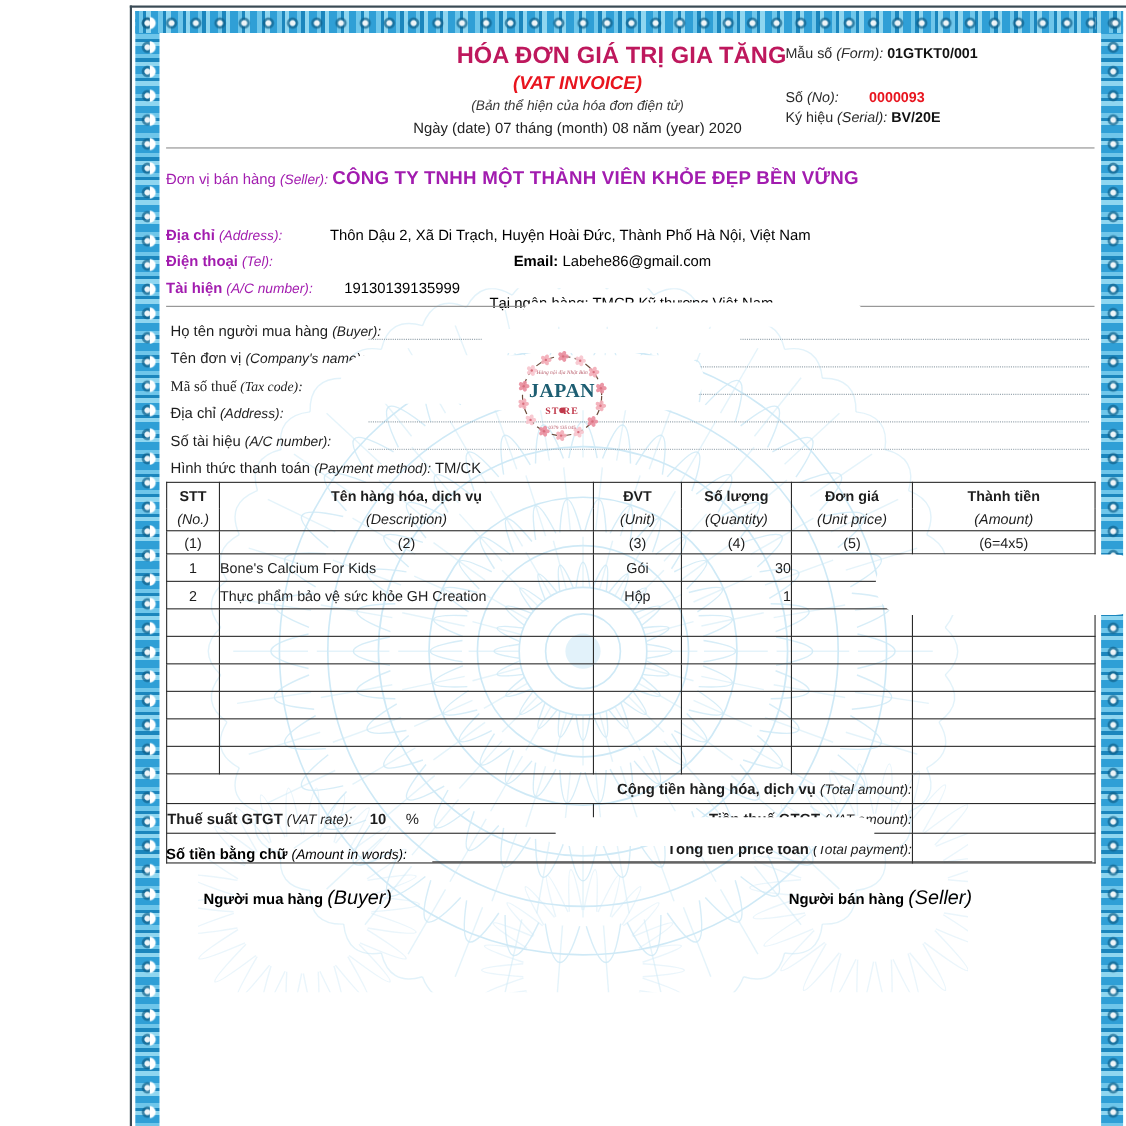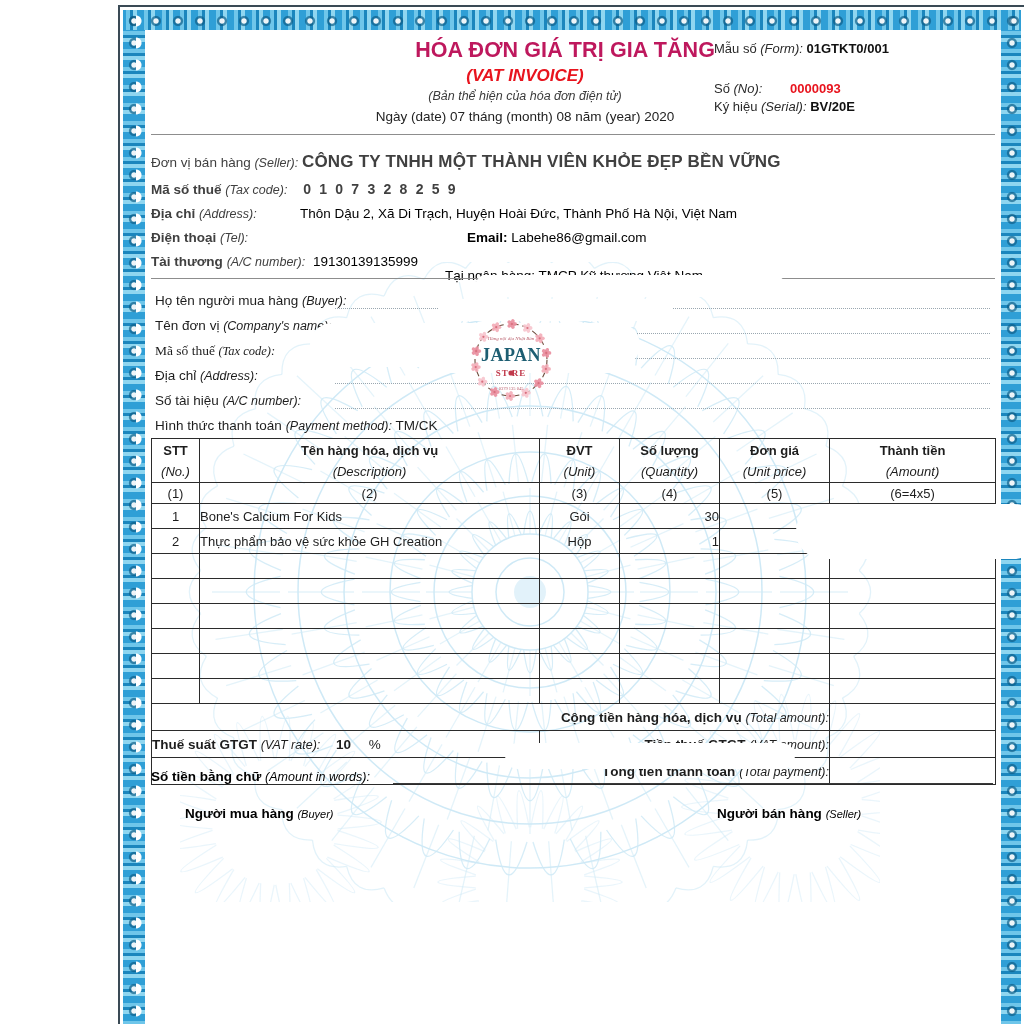--- a/index.html
+++ b/index.html
@@ -132,21 +132,21 @@
   .meta .lbl { font-weight: normal; }
   .meta .ital { font-style: italic; }
   .meta .val { font-weight: bold; color: #111; }
   .meta .val-red { font-weight: bold; color: #e8141e; }
   .meta-3 .val-red { margin-left: 24px; }
 
   .rule-head { position: absolute; left: 6px; top: 104px; width: 844px;
                border-top: 1px solid #8d8d8d; }
 
   
-  .sline { position: absolute; font-size: 13.5px; color: #404040; white-space: nowrap; }
+  .sline { position: absolute; font-size: 13.5px; color: #a21caf; white-space: nowrap; }
   .sline .lb { font-weight: bold; }
   .sline .en { font-style: italic; font-weight: normal; font-size: 12.5px; }
 
   .s-row1 { left: 6px; top: 122px; }
   .s-row1 .co { font-weight: bold; font-size: 17px; letter-spacing: .2px; }
   .s-row2 { left: 6px; top: 151px; }
   .s-row2 .tax { font-weight: bold; font-size: 14px; letter-spacing: 2.2px; margin-left: 12px; }
   .s-row3 { left: 6px; top: 176px; }
   .s-row4 { left: 6px; top: 200px; }
   .s-row5 { left: 6px; top: 224px; }
@@ -224,21 +224,21 @@
   .words {
     position: absolute; left: 6px; top: 739px; font-size: 13.5px; white-space: nowrap;
   }
   .words b { font-weight: bold; }
   .words .en { font-style: italic; font-size: 12.5px; }
   .words-line { position: absolute; left: 248px; top: 753px; width: 600px;
                 border-top: 1px solid #3a3a3a; }
 
   
   .sig { position: absolute; top: 776px; font-size: 13.5px; font-weight: bold; white-space: nowrap; }
-  .sig .en { font-style: italic; font-weight: normal; font-size: 11px; }
+  .sig .en { font-style: italic; font-weight: normal; font-size: 18px; }
   .sig-buyer  { left: 40px; }
   .sig-seller { left: 572px; }
 
   
   .stamp {
     position: absolute; left: 573px; top: 852px;
     width: 225px; height: 54px;
     border: 1.6px solid #17a81a;
     padding: 3px 6px;
     background: rgba(255,255,255,0.75);
@@ -724,42 +724,37 @@
         <span class="val-red">0000093</span>
       </div>
 
       <div class="rule-head"></div>
 
       <div class="sline s-row1">
         <span>Đơn vị bán hàng</span>
         <span class="en">(Seller):</span>
         <span class="co">CÔNG TY TNHH MỘT THÀNH VIÊN KHỎE ĐẸP BỀN VỮNG</span>
       </div>
-      <div class="sline s-row2">
-        <span class="lb">Mã số thuế</span>
-        <span class="en">(Tax code):</span>
-        <span class="tax">0 1 0 7 3 2 8 2 5 9</span>
-      </div>
       <div class="sline s-row3">
         <span class="lb">Địa chỉ</span>
         <span class="en">(Address):</span>
       </div>
       <div class="at-addr">Thôn Dậu 2, Xã Di Trạch, Huyện Hoài Đức, Thành Phố Hà Nội, Việt Nam</div>
 
       <div class="sline s-row4">
         <span class="lb">Điện thoại</span>
         <span class="en">(Tel):</span>
       </div>
       <div class="at-email">
         <span class="eb">Email:</span>
         <span>Labehe86@gmail.com</span>
       </div>
 
       <div class="sline s-row5">
-        <span class="lb">Tài thương</span>
+        <span class="lb">Tài hiện</span>
         <span class="en">(A/C number):</span>
       </div>
       <div class="at-acc">19130139135999</div>
       <div class="at-bank">
         <span>Tại ngân hàng:</span>
         <span>TMCP Kỹ thương Việt Nam</span>
       </div>
 
       <div class="rule-seller"></div>
 
@@ -912,21 +907,21 @@
               <span class="pct">%</span>
             </td>
             <td colspan="3" class="tot-lbl">
               <b>Tiền thuế GTGT</b>
               <span class="en">(VAT amount):</span>
             </td>
             <td class="c-amt"></td>
           </tr>
           <tr class="tot-row">
             <td colspan="5" class="tot-lbl">
-              <b>Tổng tiền thanh toán</b>
+              <b>Tổng tiền price toán</b>
               <span class="en">(Total payment):</span>
             </td>
             <td class="c-amt"></td>
           </tr>
         </tfoot>
       </table>
 
       <div class="words">
         <b>Số tiền bằng chữ</b>
         <span class="en">(Amount in words):</span>

